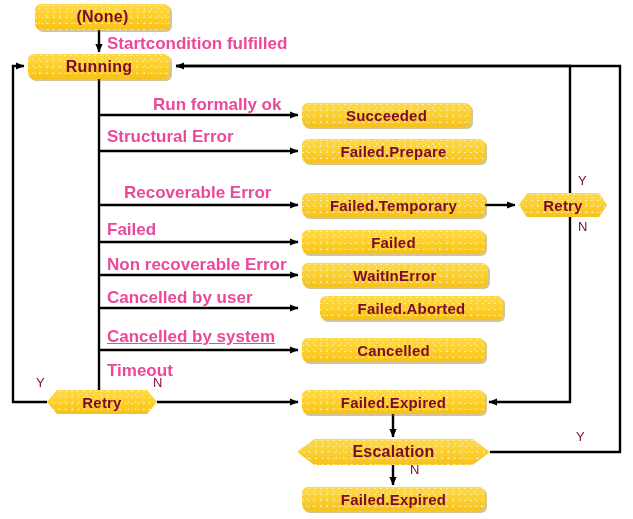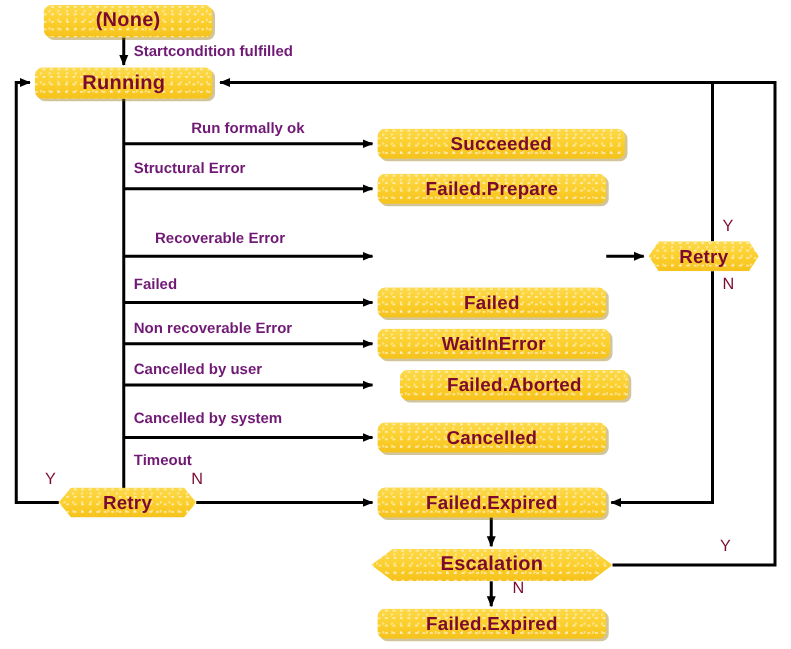--- a/index.html
+++ b/index.html
@@ -41,22 +41,22 @@
       radial-gradient(circle at 65% 70%, rgba(255,255,255,.45) 0 1px, transparent 1px),
       linear-gradient(180deg,#FDD94A 0%,#FBCE2B 55%,#F6C21C 100%);
     background-size:6px 6px, 7px 7px, 100% 100%;
     clip-path:polygon(0% 50%, 9% 0%, 91% 0%, 100% 50%, 91% 100%, 9% 100%);
     filter:drop-shadow(2px 2px 0 rgba(140,110,0,.40));
   }
 
   
   .elabel{
     position:absolute;
-    color:#701a75;
-    font-size:12px;
+    color:#ec4899;
+    font-size:17px;
     font-weight:bold;
     white-space:nowrap;
     z-index:4;
   }
   .yn{
     position:absolute;
     color:#7B0A2E;
     font-size:13px;
     font-weight:normal;
     white-space:nowrap;
@@ -103,24 +103,25 @@
       <path d="M490,452 L620,452 L620,66 L176,66"></path>
 
       <path d="M393,465 L393,485" marker-end="url(#ah)"></path>
     </g>
   </svg>
 
   <div class="node box" style="left:35px;top:4px;width:135px;height:26px;font-size:16px;">(None)</div>
 
   <div class="node box" style="left:28px;top:54px;width:142px;height:25px;font-size:16px;">Running</div>
 
-  <div class="node box" style="left:302px;top:103px;width:198px;height:24px;">Succeeded</div>
+  <div class="node box" style="left:302px;top:103px;width:169px;height:24px;">Succeeded</div>
 
   <div class="node box" style="left:302px;top:139px;width:183px;height:24px;">Failed.Prepare</div>
 
+  <div class="node box" style="left:302px;top:193px;width:183px;height:24px;">Failed.Temporary</div>
 
   <div class="node box" style="left:302px;top:230px;width:183px;height:24px;">Failed</div>
 
   <div class="node box" style="left:302px;top:263px;width:186px;height:24px;">WaitInError</div>
 
   <div class="node box" style="left:320px;top:296px;width:183px;height:24px;">Failed.Aborted</div>
 
   <div class="node box" style="left:302px;top:338px;width:183px;height:24px;">Cancelled</div>
 
   <div class="node hex" style="left:519px;top:193px;width:88px;height:24px;">Retry</div>
@@ -133,21 +134,21 @@
 
   <div class="node box" style="left:302px;top:487px;width:183px;height:24px;">Failed.Expired</div>
 
   <div class="elabel" style="left:107px;top:34px;">Startcondition fulfilled</div>
   <div class="elabel" style="left:107px;top:95px;padding-left:46px;">Run formally ok</div>
   <div class="elabel" style="left:107px;top:127px;">Structural Error</div>
   <div class="elabel" style="left:124px;top:183px;">Recoverable Error</div>
   <div class="elabel" style="left:107px;top:220px;">Failed</div>
   <div class="elabel" style="left:107px;top:255px;">Non recoverable Error</div>
   <div class="elabel" style="left:107px;top:288px;">Cancelled by user</div>
-  <div class="elabel" style="left:107px;top:327px;">Cancelled by system</div>
+  <div class="elabel" style="left:107px;top:327px;text-decoration:underline;">Cancelled by system</div>
   <div class="elabel" style="left:107px;top:361px;text-align:right;">Timeout</div>
 
   <div class="yn" style="left:578px;top:173px;">Y</div>
   <div class="yn" style="left:578px;top:219px;">N</div>
   <div class="yn" style="left:36px;top:375px;">Y</div>
   <div class="yn" style="left:153px;top:375px;">N</div>
   <div class="yn" style="left:576px;top:429px;">Y</div>
   <div class="yn" style="left:410px;top:462px;">N</div>
 
 </div>

